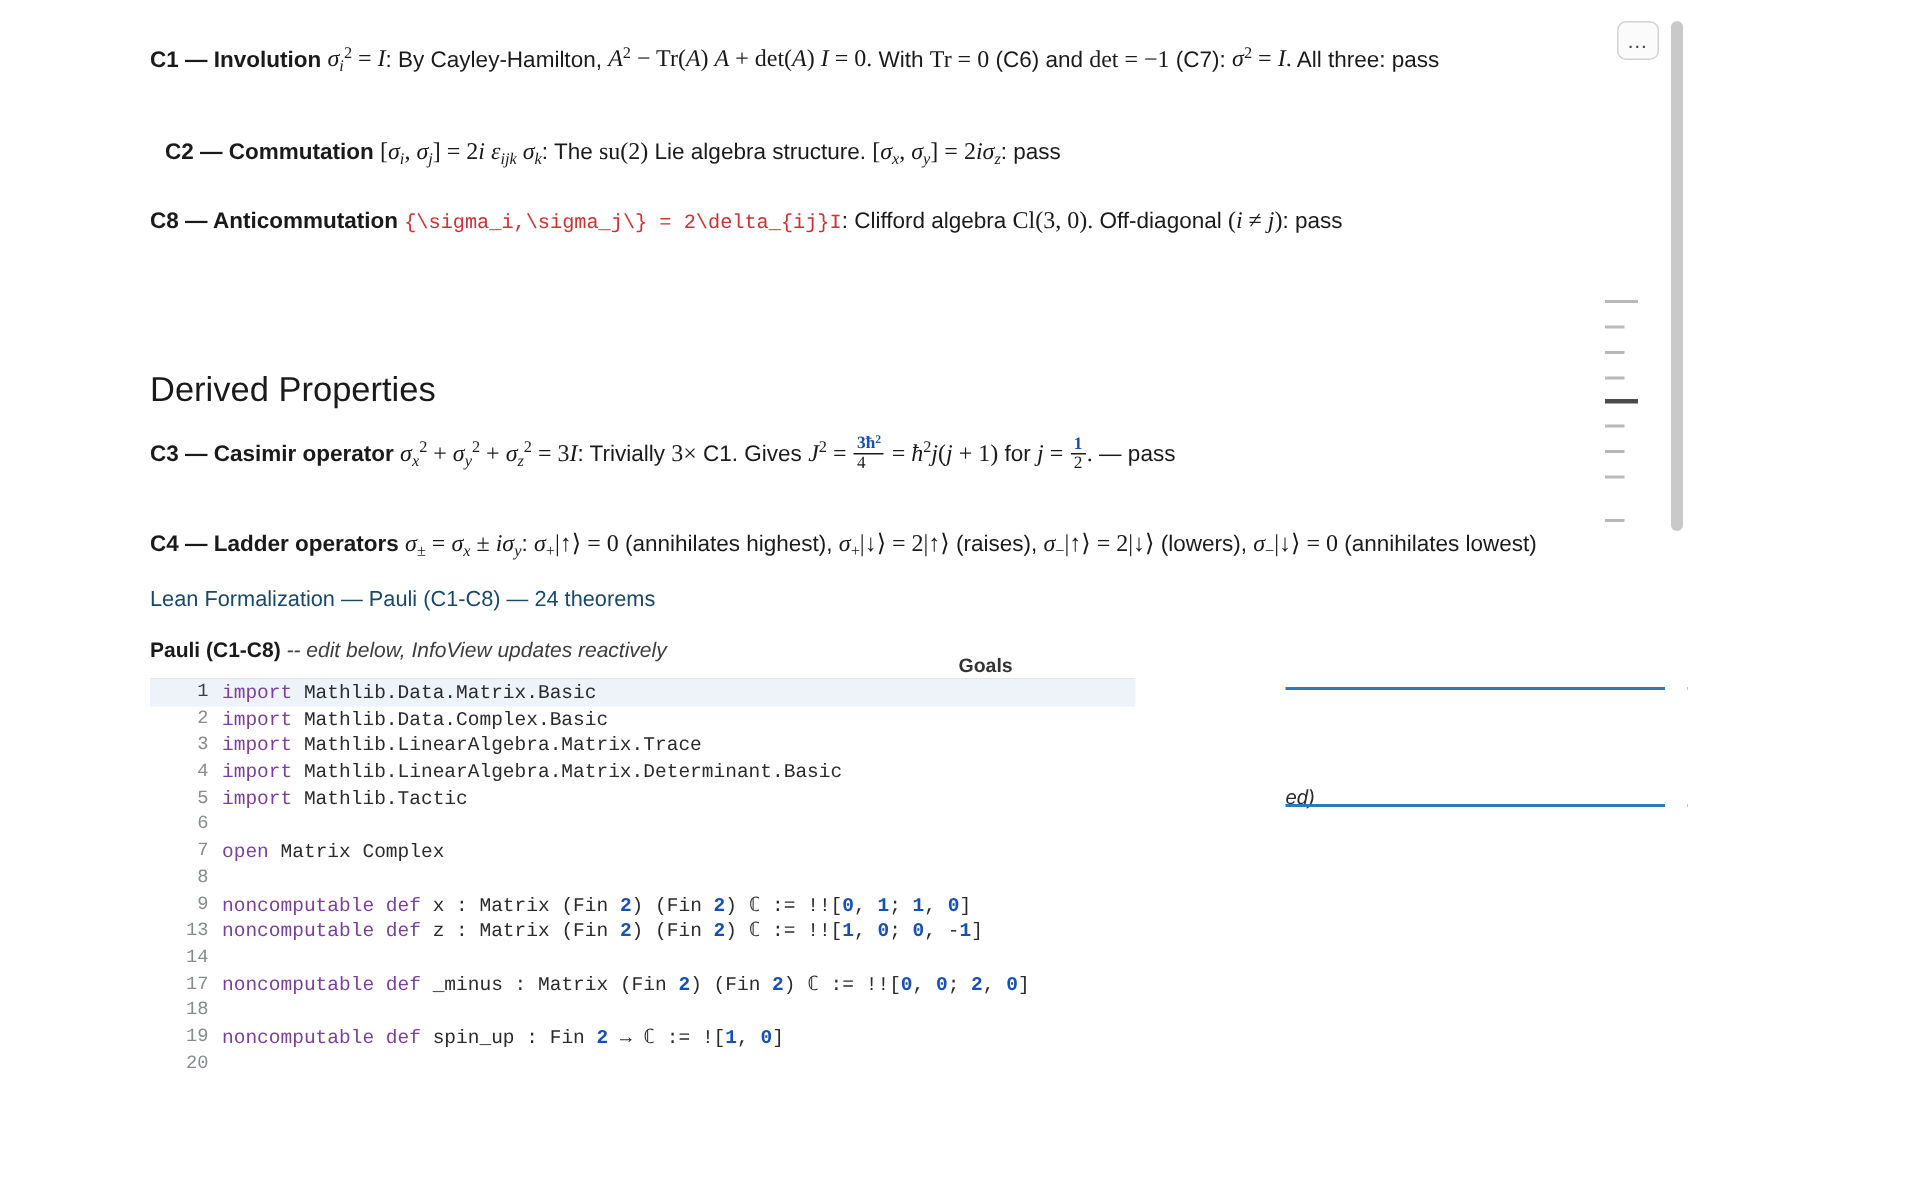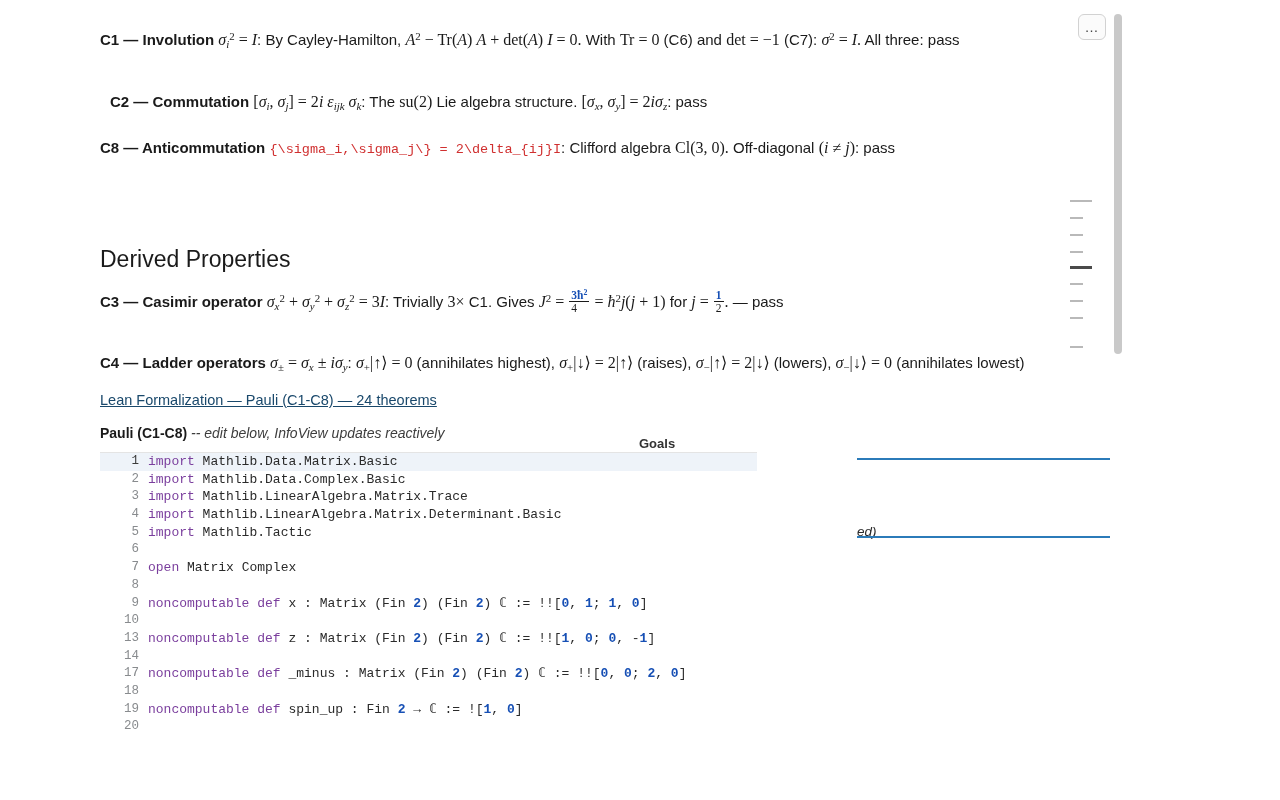--- a/index.html
+++ b/index.html
@@ -57,21 +57,20 @@
     color: #1a1a1a;
     margin: 0;
   }
 
   .disclosure-link {
     position: absolute;
     left: 0;
     top: 392px;
     font-size: 14.5px;
     color: #19486b;
-    text-decoration: underline;
     cursor: pointer;
   }
   .chevron-up {
     position: absolute;
     left: 1050px;
     top: 392px;
     width: 16px; height: 16px;
     cursor: pointer;
   }
   .chevron-up svg { display: block; }
@@ -293,24 +292,20 @@
         </div>
         <div class="code-row">
           <div class="gutter">8</div>
           <div class="code-text"></div>
         </div>
         <div class="code-row">
           <div class="gutter">9</div>
           <div class="code-text"><span class="kw">noncomputable</span> <span class="kw">def</span> x : Matrix (Fin <span class="num">2</span>) (Fin <span class="num">2</span>) ℂ := !![<span class="num">0</span>, <span class="num">1</span>; <span class="num">1</span>, <span class="num">0</span>]</div>
         </div>
         <div class="code-row">
-          <div class="gutter">10</div>
-          <div class="code-text"></div>
-        </div>
-        <div class="code-row">
           <div class="gutter">13</div>
           <div class="code-text"><span class="kw">noncomputable</span> <span class="kw">def</span> z : Matrix (Fin <span class="num">2</span>) (Fin <span class="num">2</span>) ℂ := !![<span class="num">1</span>, <span class="num">0</span>; <span class="num">0</span>, -<span class="num">1</span>]</div>
         </div>
         <div class="code-row">
           <div class="gutter">14</div>
           <div class="code-text"></div>
         </div>
         <div class="code-row">
           <div class="gutter">17</div>
           <div class="code-text"><span class="kw">noncomputable</span> <span class="kw">def</span> _minus : Matrix (Fin <span class="num">2</span>) (Fin <span class="num">2</span>) ℂ := !![<span class="num">0</span>, <span class="num">0</span>; <span class="num">2</span>, <span class="num">0</span>]</div>

